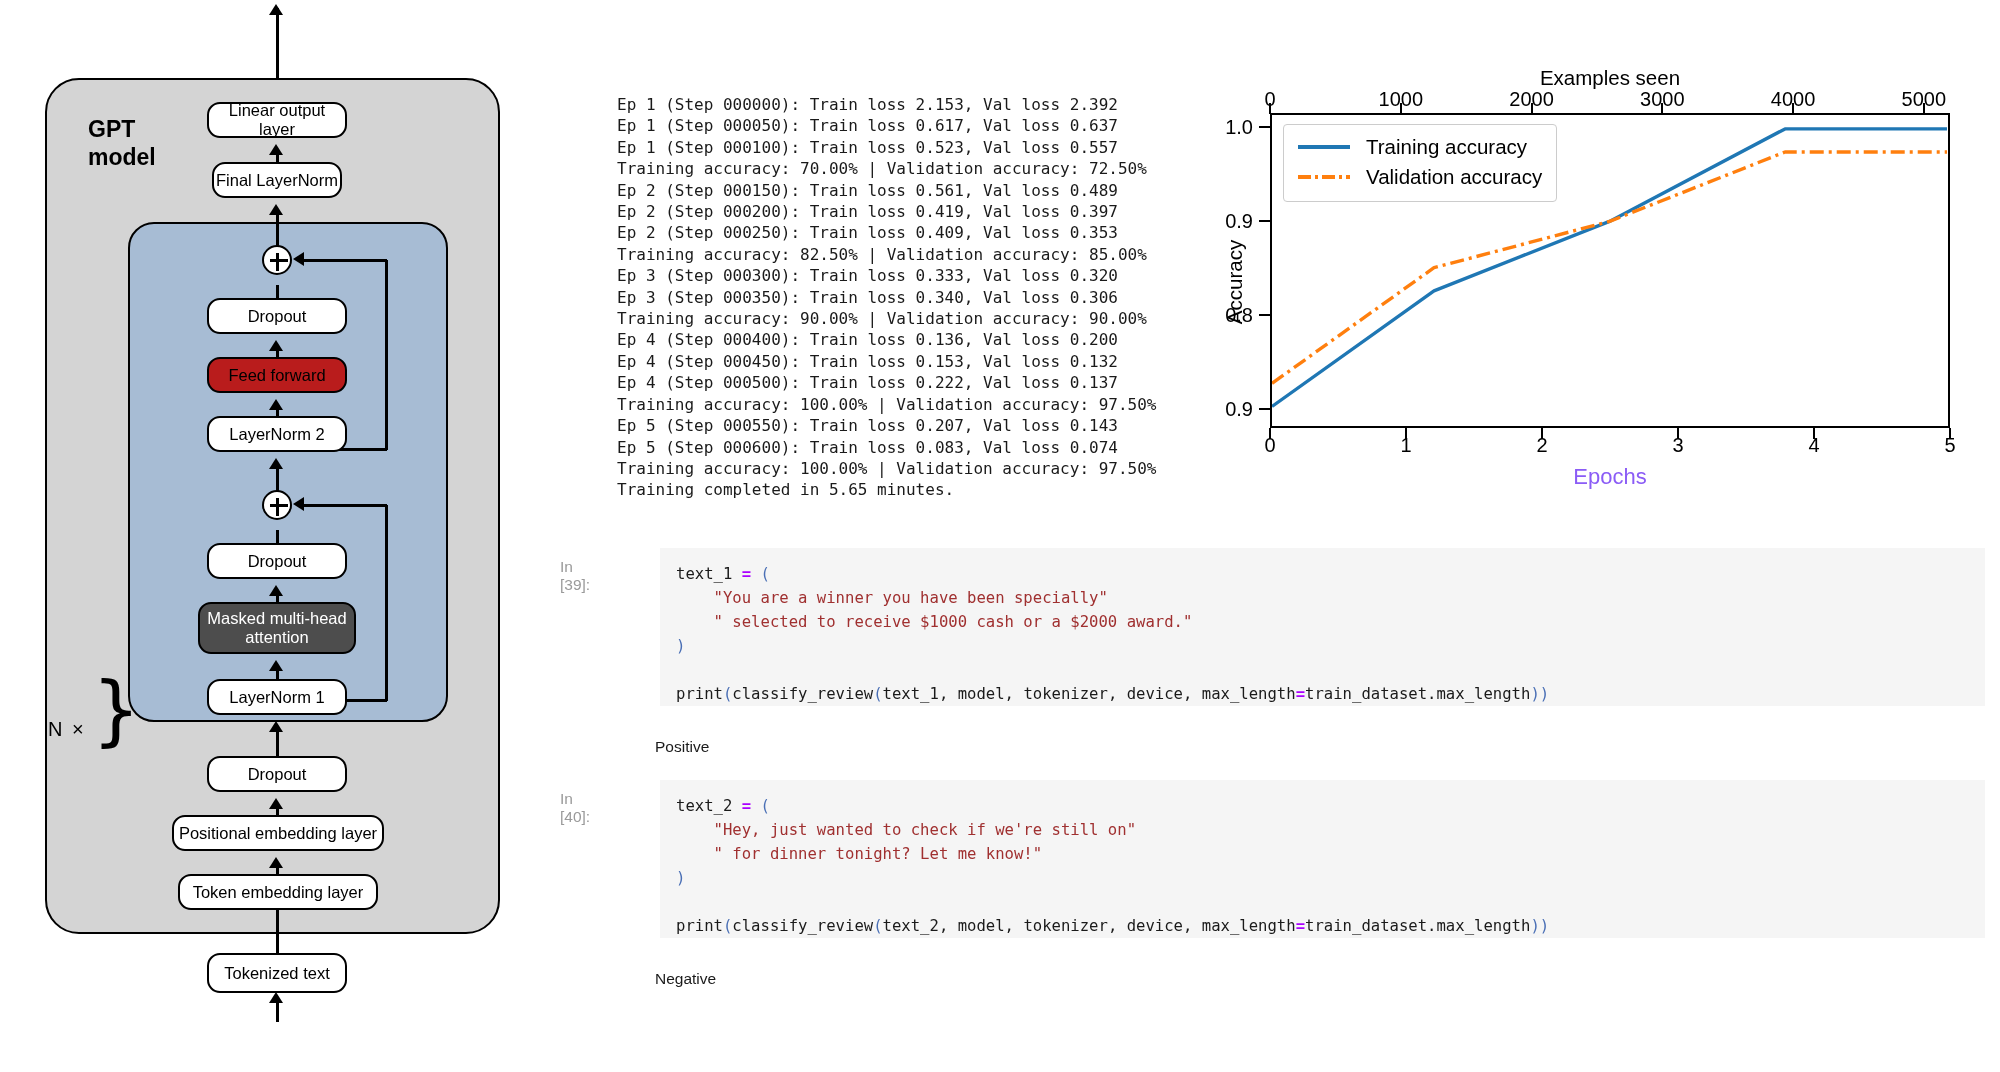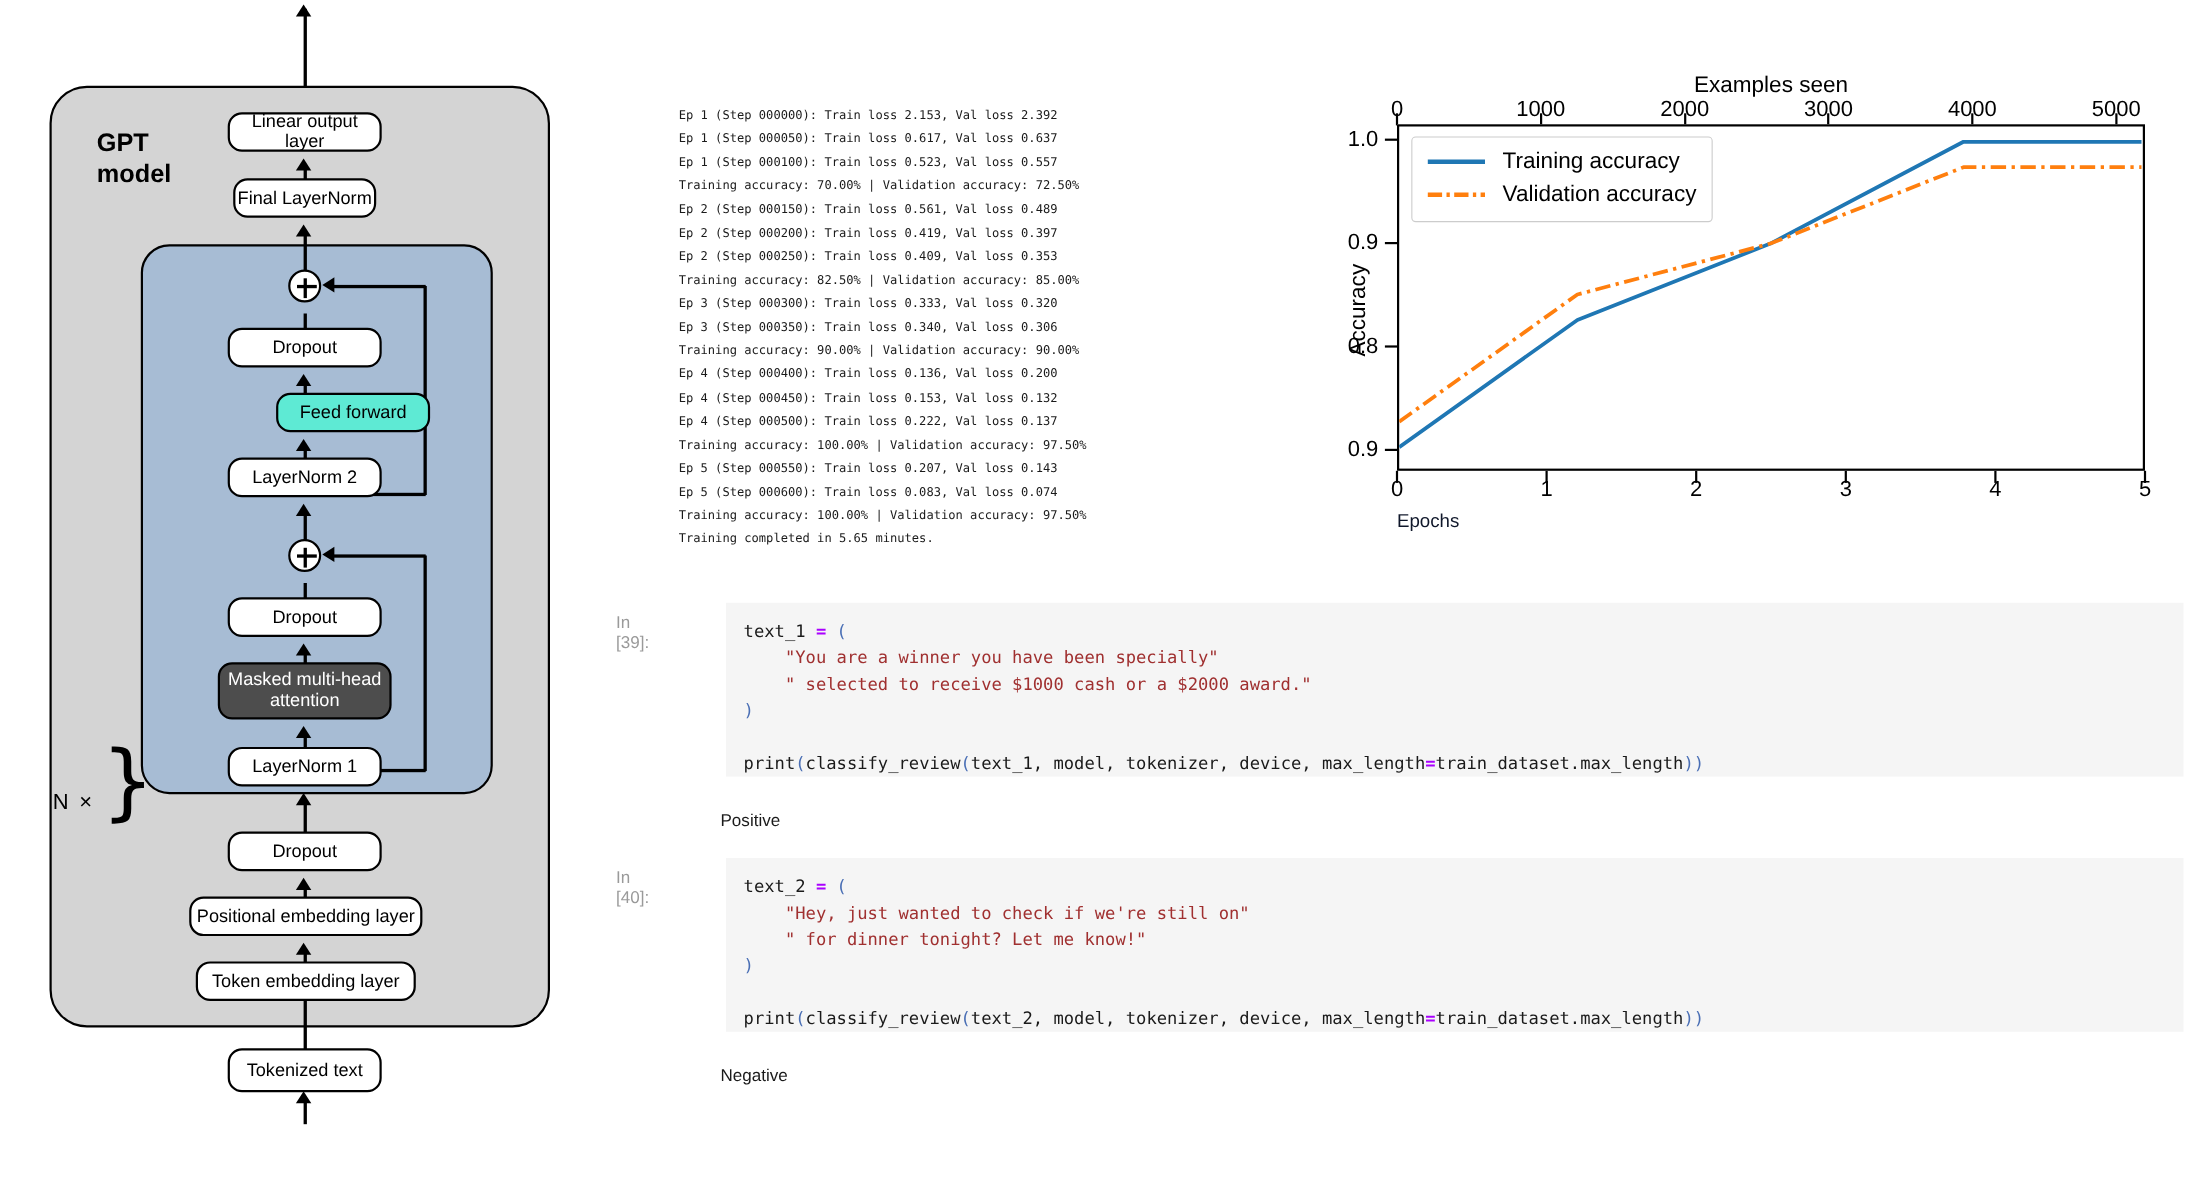--- a/index.html
+++ b/index.html
@@ -11,21 +11,21 @@
   .outer-shell{position:absolute;left:45px;top:78px;width:455px;height:856px;
       background:#d4d4d4;border:2.5px solid #000;border-radius:34px;box-sizing:border-box;}
   .gpt-title{position:absolute;left:88px;top:115px;width:120px;
       font-size:23px;font-weight:bold;line-height:1.22;color:#000;}
   .trf-block{position:absolute;left:128px;top:222px;width:320px;height:500px;
       background:#a7bcd4;border:2.5px solid #000;border-radius:26px;box-sizing:border-box;}
 
   .nbox{position:absolute;background:#fff;border:2.5px solid #000;border-radius:13px;
       box-sizing:border-box;display:flex;align-items:center;justify-content:center;
       font-size:16.5px;color:#000;text-align:center;line-height:1.15;}
-  .nbox.gray{background:#5eead4;margin-left:44px;}
+  .nbox.gray{background:#b91c1c;}
   .nbox.dark{background:#4d4d4d;color:#fff;border-color:#000;}
   .arrowhead{position:absolute;width:0;height:0;border-left:7.5px solid transparent;
       border-right:7.5px solid transparent;border-bottom:11px solid #000;}
   .arrowhead.left{border-bottom:none;border-top:7.5px solid transparent;
       border-bottom:7.5px solid transparent;border-left:none;border-right:11px solid #000;
       width:0;height:0;}
   .hline{position:absolute;background:#000;height:2.6px;}
   .vline{position:absolute;background:#000;width:2.6px;}
 
   .plus{position:absolute;width:30px;height:30px;border:2.6px solid #000;border-radius:50%;
@@ -35,37 +35,37 @@
   .plus::after{top:5.5px;left:12px;height:18px;width:2.6px;}
 
   .nx-label{position:absolute;left:48px;top:718px;font-size:20px;letter-spacing:2px;color:#000;}
   .brace{position:absolute;left:92px;top:672px;font-size:76px;line-height:1;color:#000;
       font-family:"DejaVu Sans",sans-serif;}
   .input-text{position:absolute;left:0;top:1028px;width:500px;text-align:center;
       font-family:"DejaVu Sans Mono",monospace;font-size:17px;color:#000;}
 
   
   #log{position:absolute;left:617px;top:94px;
-      font-family:"DejaVu Sans Mono",monospace;font-size:11px;line-height:21.4px;
+      font-family:"DejaVu Sans Mono",monospace;font-size:16px;line-height:21.4px;
       color:#1a1a1a;white-space:pre;}
 
   
   #chart{position:absolute;left:1195px;top:30px;width:790px;height:420px;}
   .plotframe{position:absolute;left:75px;top:83px;width:680px;height:315px;
       border:2.5px solid #000;box-sizing:border-box;background:#fff;}
   .chart-toptitle{position:absolute;left:75px;top:36px;width:680px;text-align:center;
       font-size:20.5px;color:#000;}
   .tick-top{position:absolute;top:58px;font-size:20px;color:#000;transform:translateX(-50%);}
   .tickmark-top{position:absolute;top:73px;width:2px;height:11px;background:#000;}
   .tick-bot{position:absolute;top:404px;font-size:20px;color:#000;transform:translateX(-50%);}
   .tickmark-bot{position:absolute;top:398px;width:2px;height:11px;background:#000;}
   .tick-left{position:absolute;font-size:20px;color:#000;transform:translate(-100%,-50%);}
   .tickmark-left{position:absolute;left:64px;width:11px;height:2px;background:#000;}
-  .chart-xlabel{position:absolute;left:75px;top:434px;width:680px;
-      font-size:17px;color:#0f172a;}
+  .chart-xlabel{position:absolute;left:75px;top:434px;width:680px;text-align:center;
+      font-size:22px;color:#8b5cf6;}
   .chart-ylabel{position:absolute;left:-60px;top:240px;width:200px;text-align:center;
       font-size:20.5px;color:#000;transform:rotate(-90deg);}
   .legend{position:absolute;left:88px;top:94px;background:#fff;border:1.4px solid #ccc;
       border-radius:4px;padding:7px 14px 9px 12px;}
   .legend-row{display:flex;align-items:center;height:30px;}
   .legend-swatch{width:56px;height:20px;margin-right:14px;flex:none;}
   .legend-label{font-size:20.5px;color:#000;white-space:nowrap;}
 
   
   .nb-cell{position:absolute;}

